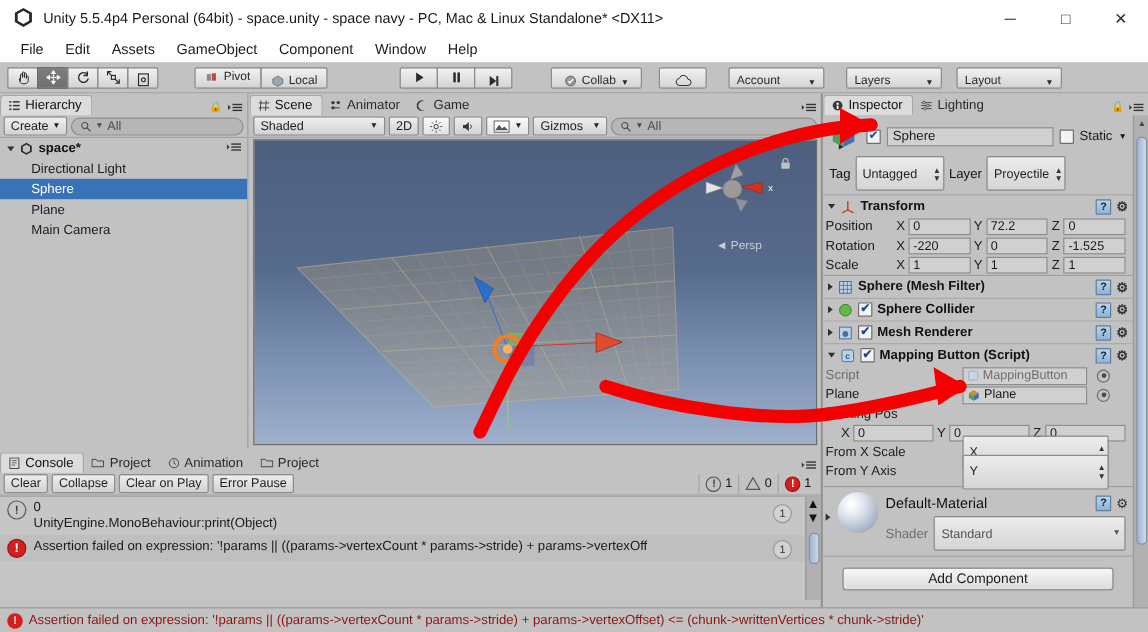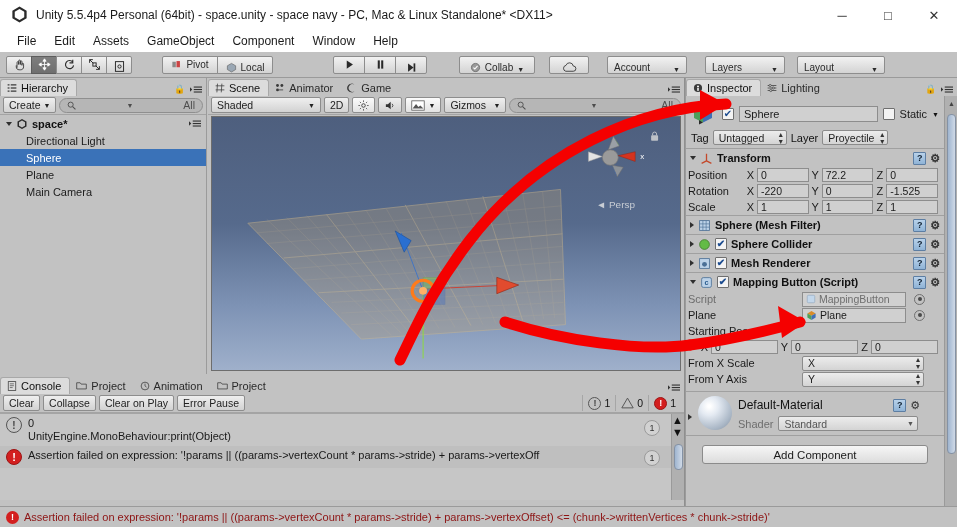--- a/index.html
+++ b/index.html
@@ -79,21 +79,21 @@
     display:flex; align-items:center; padding:0 3px; gap:3px;
   }
   .sb-btn {
     height:16px; background:linear-gradient(#efefef,#d2d2d2); border:1px solid #8d8d8d;
     border-radius:2px; display:flex; align-items:center; justify-content:center;
     padding:0 5px; font-size:10.5px; color:#222; gap:3px;
   }
   .sb-btn.flat { background:linear-gradient(#fbfbfb,#e2e2e2); }
   .searchbox {
     height:15px; flex:1; background:#b6b6b6; border:1px solid #8f8f8f; border-radius:8px;
-    display:flex; align-items:center; padding:0 7px; font-size:10.5px; color:#4d4d4d; gap:3px;justify-content:space-between;
+    display:flex; align-items:center; padding:0 7px; font-size:10.5px; color:#4d4d4d; gap:3px;
   }
 
   
   .hierarchy { position:absolute; left:0; top:78px; width:207px; height:296px; background:#c2c2c2;
                border-right:1px solid #9b9b9b; display:flex; flex-direction:column; }
   .h-list { flex:1; background:#c2c2c2; overflow:hidden; }
   .h-scene-row { height:17px; display:flex; align-items:center; gap:4px; padding-left:6px; font-weight:bold; font-size:11px; position:relative;}
   .h-row { height:17px; display:flex; align-items:center; padding-left:26px; font-size:11px; color:#1b1b1b; }
   .h-row.selected { background:#3a72b8; color:#fff; }
   .tri { width:0;height:0;border-left:4px solid #2f2f2f;border-top:3.5px solid transparent;border-bottom:3.5px solid transparent;}
@@ -118,21 +118,21 @@
   .insp-inner { position:absolute; left:0; top:0; right:13px; bottom:0; }
 
   .go-header { display:flex; align-items:center; gap:5px; padding:5px 5px 2px 5px; }
   .go-icon { width:26px; height:26px; position:relative; }
   .chk { width:12px;height:12px;background:#f3f3f3;border:1px solid #6f6f6f;border-radius:1px;
          display:flex;align-items:center;justify-content:center;font-size:10px;color:#1b4b8f;line-height:1;}
   .namefield { flex:1; height:16px; background:#d0d0d0; border:1px solid #8d8d8d; font-size:11px;
                display:flex; align-items:center; padding:0 4px; color:#1b1b1b; }
   .static-lbl { font-size:11px; color:#1b1b1b; }
   .tag-row { display:flex; align-items:center; gap:4px; padding:1px 5px 3px 5px; font-size:11px; }
-  .dropd { height:15px; background:linear-gradient(#ececec,#d4d4d4); border:1px solid #8b8b8b; border-radius:2px;
+  .dropd { height:29px; background:linear-gradient(#ececec,#d4d4d4); border:1px solid #8b8b8b; border-radius:2px;
            display:flex; align-items:center; justify-content:space-between; padding:0 3px 0 5px; font-size:10.5px; color:#1f1f1f; }
   .upd { font-size:8px; line-height:7px; color:#333; }
 
   .sep { height:1px; background:#a0a0a0; }
   .comp-head { height:18px; display:flex; align-items:center; gap:4px; padding:0 4px; font-weight:bold; font-size:11px;
                background:#c2c2c2; position:relative; }
   .comp-head .right { position:absolute; right:4px; display:flex; gap:4px; align-items:center; }
   .bookicon { width:13px;height:13px;background:linear-gradient(#b9d2ea,#8fb3d6); border:1px solid #5d7ea3; border-radius:1px;
               color:#123; font-size:9px; display:flex; align-items:center; justify-content:center; font-weight:bold; }
   .gear { font-size:11px; color:#333; }
@@ -142,21 +142,21 @@
   .axis span { width:9px; text-align:center; color:#1b1b1b; }
   .numfield { flex:1; height:14px; background:#d0d0d0; border:1px solid #8d8d8d; font-size:10.5px;
               display:flex; align-items:center; padding:0 3px; color:#1b1b1b; overflow:hidden; white-space:nowrap; }
   .objfield { height:15px; background:#d0d0d0; border:1px solid #8d8d8d; font-size:10.5px; display:flex; align-items:center;
               padding:0 3px; gap:3px; color:#1b1b1b; }
   .objfield.dim { color:#6e6e6e; }
   .radio { width:11px;height:11px;border:1px solid #6f6f6f;border-radius:50%;display:flex;align-items:center;justify-content:center;
            background:#c2c2c2;}
   .radio i { width:4px;height:4px;background:#4a4a4a;border-radius:50%;display:block; }
 
-  .mat-block { display:flex; align-items:flex-start; padding:4px 20px 4px 2px; gap:6px; }
+  .mat-block { display:flex; align-items:flex-start; padding:4px 0 4px 2px; gap:6px; }
   .mat-sphere { width:34px;height:34px;border-radius:50%;
      background:radial-gradient(circle at 33% 30%, #ffffff 4%, #e4eaf2 28%, #aab7c6 70%, #7e8b9c 100%); }
   .addcomp {
     width:226px; height:19px; margin:9px auto; background:linear-gradient(#f6f6f6,#dcdcdc);
     border:1px solid #8b8b8b; border-radius:3px; display:flex; align-items:center; justify-content:center;
     font-size:11.5px; color:#1b1b1b;
   }
 
   
   .console { position:absolute; left:0; top:376px; width:684px; height:124px; background:#c2c2c2;

